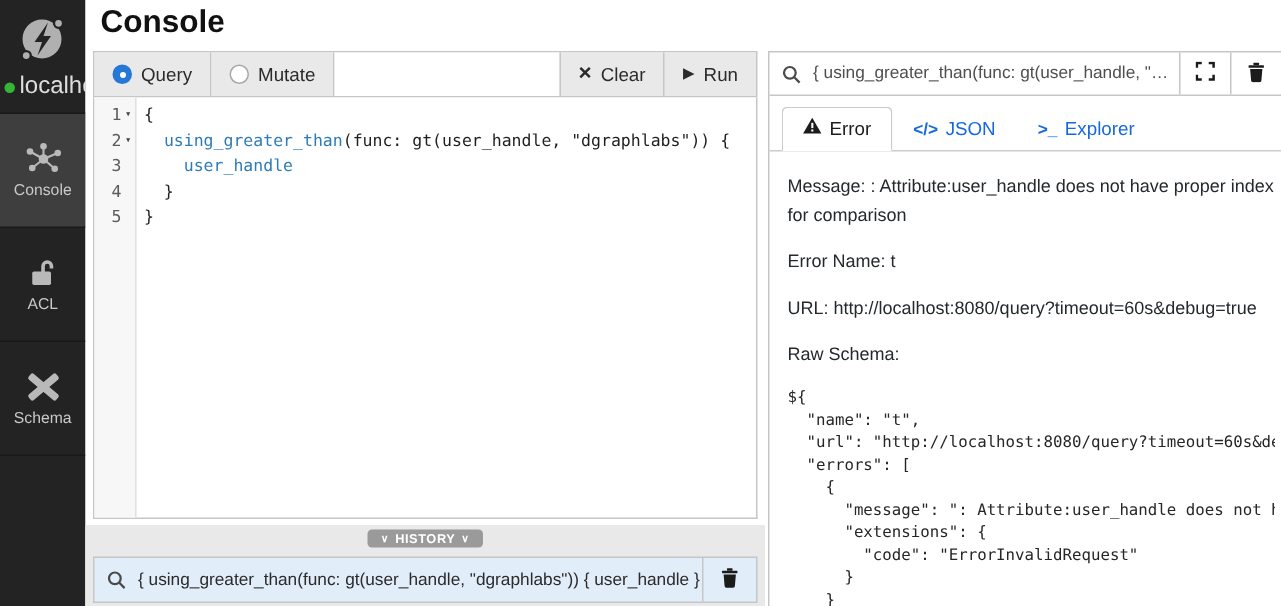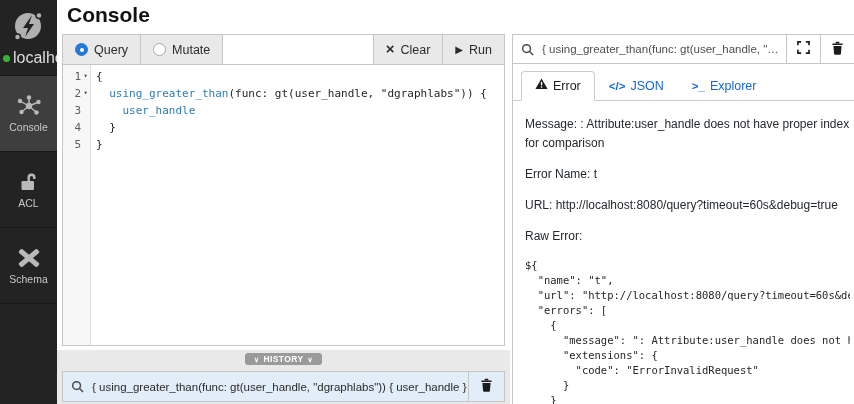--- a/index.html
+++ b/index.html
@@ -251,21 +251,21 @@
             </div>
             <div class="rtab">
               <span class="tab-icon"><i class="ticon">&gt;_</i></span>
               <span>Explorer</span>
             </div>
           </div>
         <div class="rbody">
           <p>Message: : Attribute:user_handle does not have proper index for comparison</p>
           <p>Error Name: t</p>
           <p>URL: http://localhost:8080/query?timeout=60s&amp;debug=true</p>
-          <p>Raw Error:</p>
+          <p>Raw Schema:</p>
           <pre class="raw">${
   "name": "t",
   "url": "http://localhost:8080/query?timeout=60s&amp;debug=true",
   "errors": [
     {
       "message": ": Attribute:user_handle does not have proper index for comparison",
       "extensions": {
         "code": "ErrorInvalidRequest"
       }
     }</pre>

